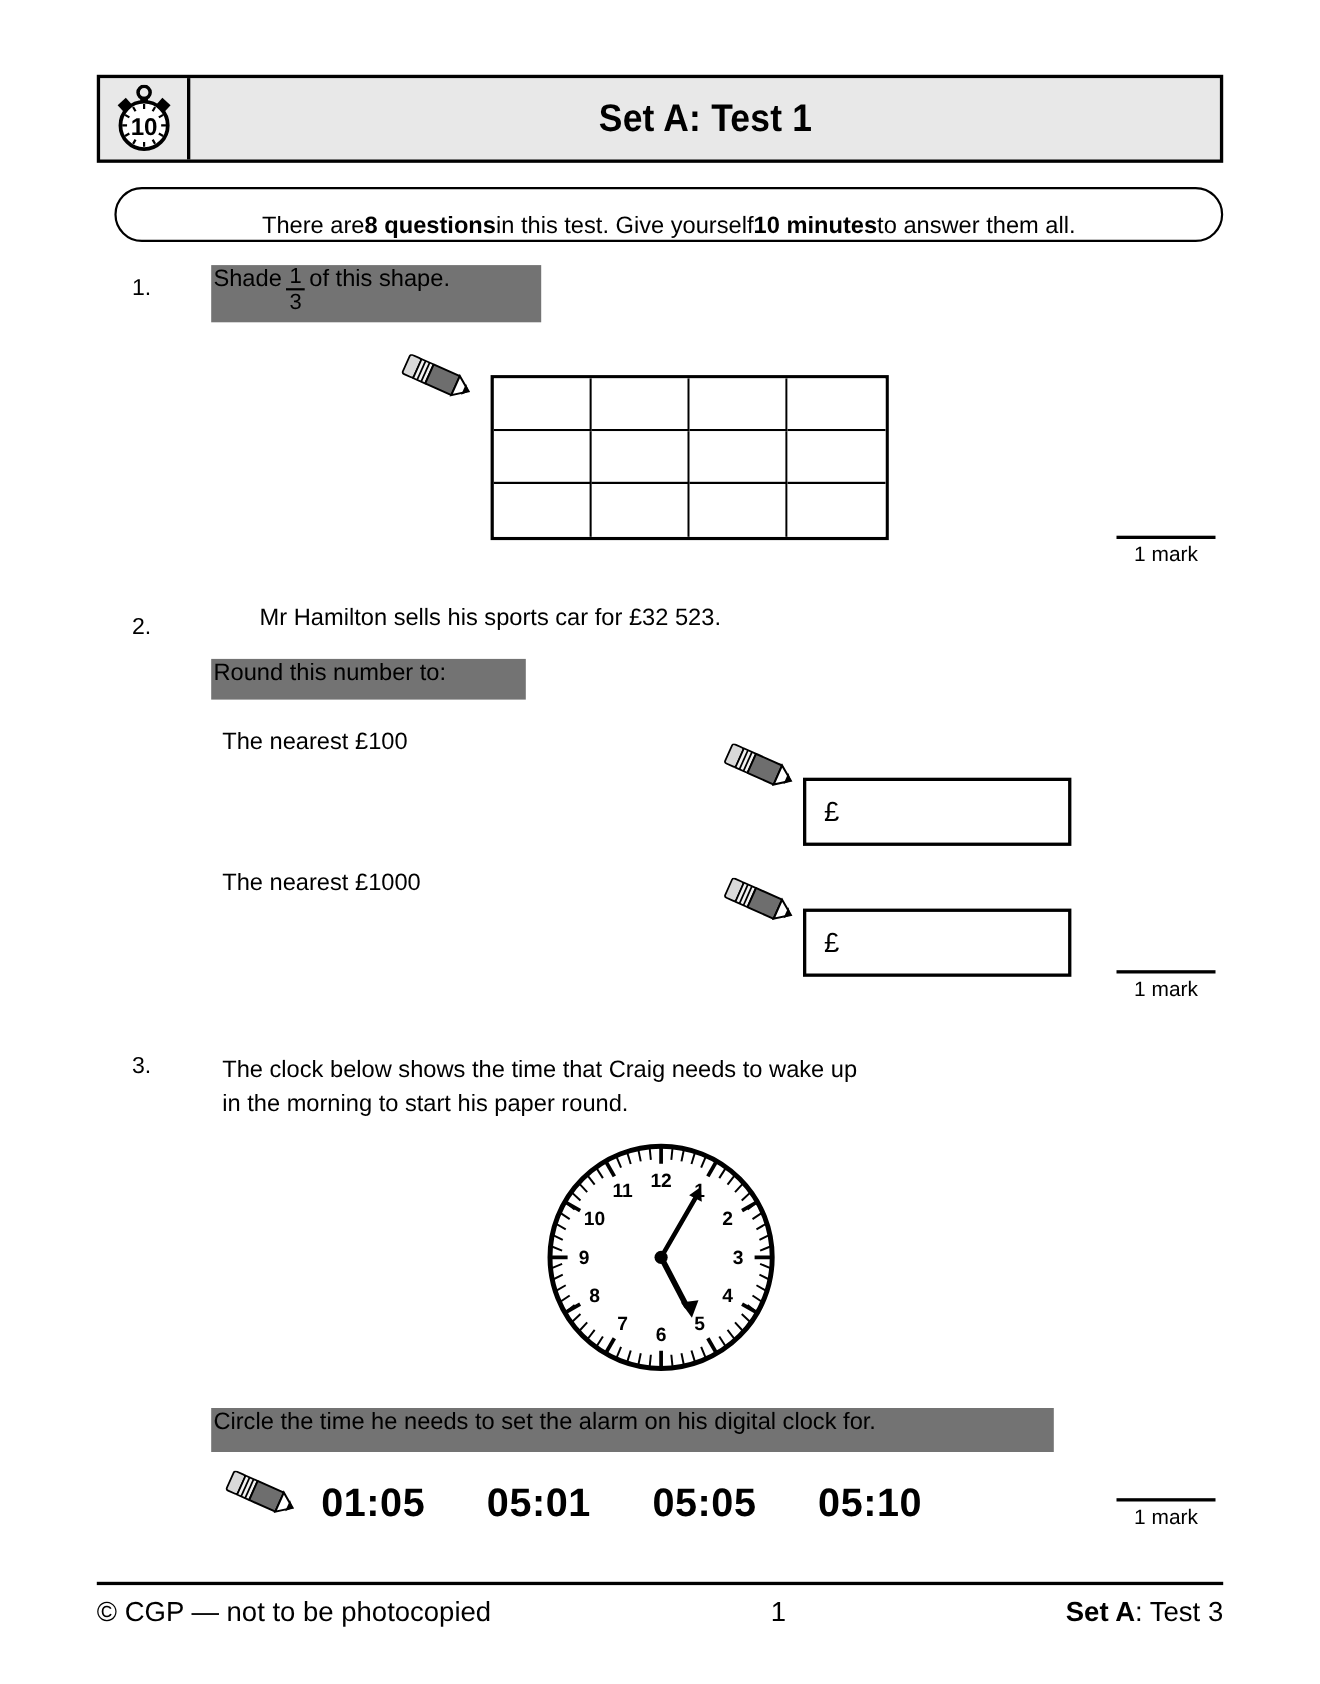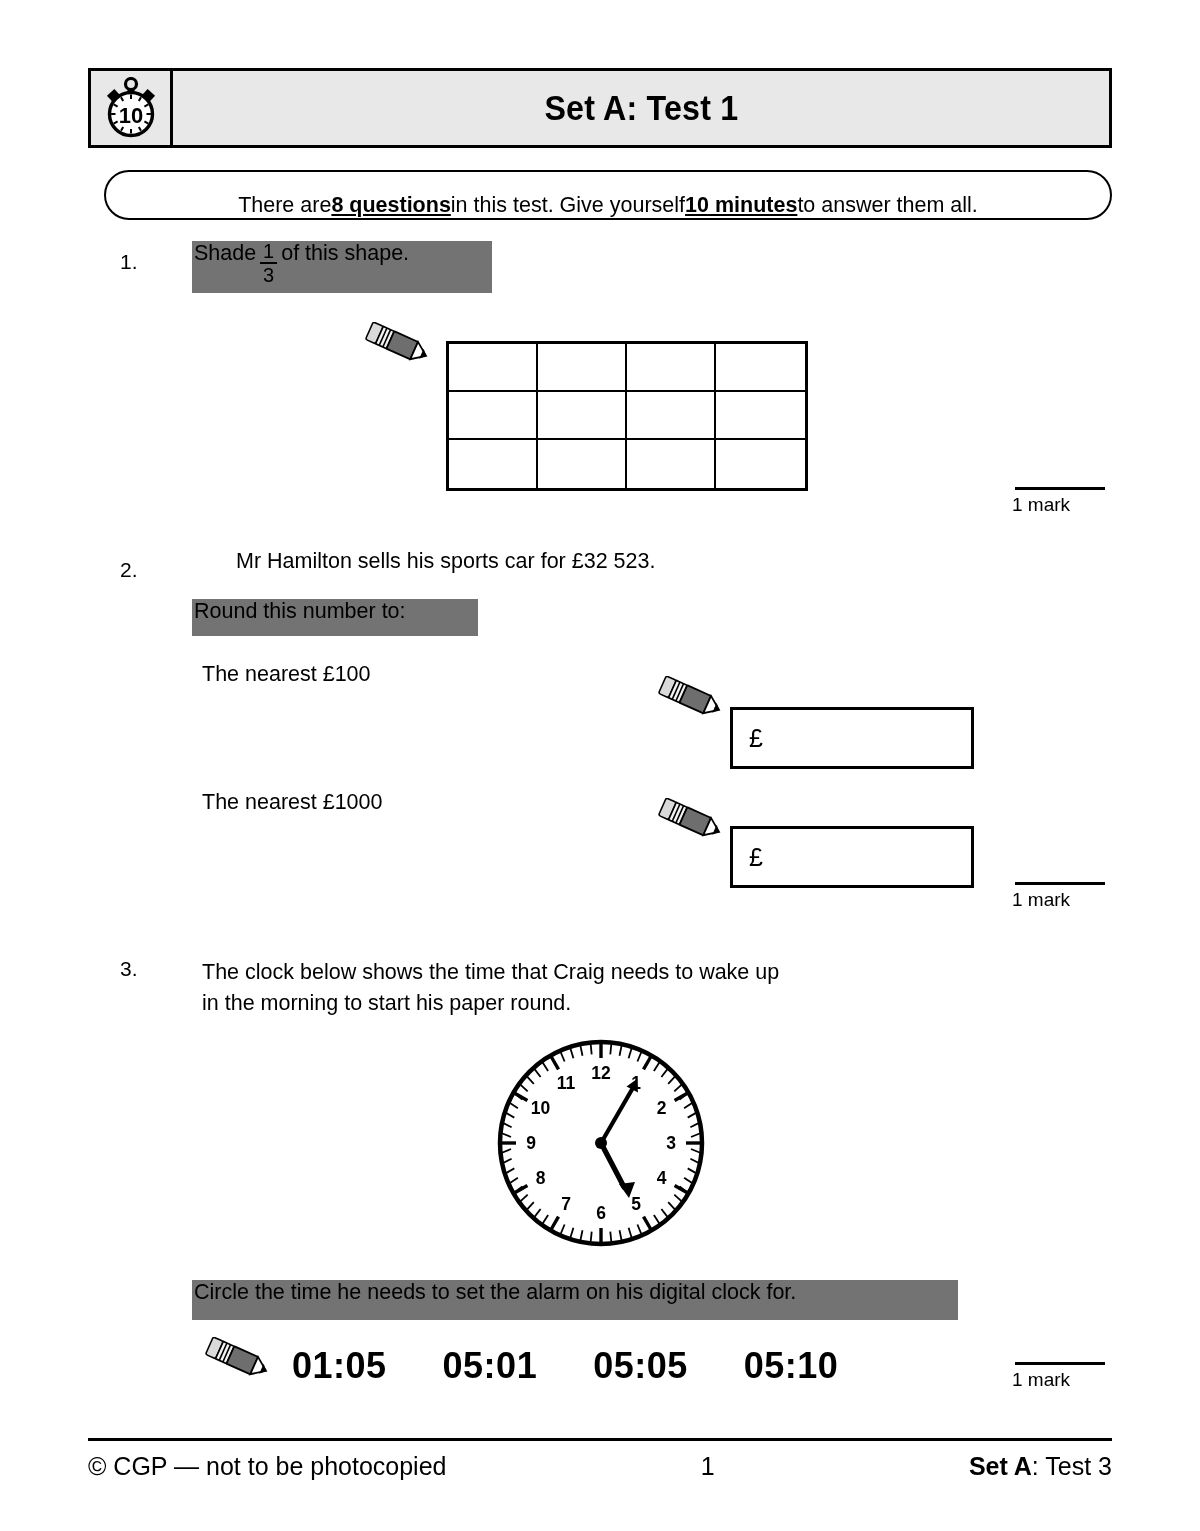--- a/index.html
+++ b/index.html
@@ -59,21 +59,21 @@
     height: 50px;
     border: 2.5px solid #000;
     border-radius: 25px;
     background: #fff;
     display: flex;
     align-items: flex-end;
     justify-content: center;
     font-size: 21.5px;
     white-space: nowrap;
   }
-  .instruction-pill b { font-weight: bold; text-decoration: underline; }
+  .instruction-pill b { font-weight: bold; }
 
   
   .qnum {
     position: absolute;
     font-size: 21px;
     text-align: left;
   }
   .qtext {
     position: absolute;
     font-size: 21.5px;
@@ -103,21 +103,21 @@
   .frac .num { padding-bottom: 1px; }
   .frac .bar {
     width: 17px; height: 2px; background: #000;
   }
   .frac .den { padding-top: 1px; }
 
   
   .mark {
     position: absolute;
     width: 96px;
-    text-align: left;
+    text-align: center;
   }
   .mark .rule {
     height: 3px;
     background: #000;
     width: 90px;
     margin: 0 auto 4px auto;
   }
   .mark .lbl {
     font-size: 19px;
   }

